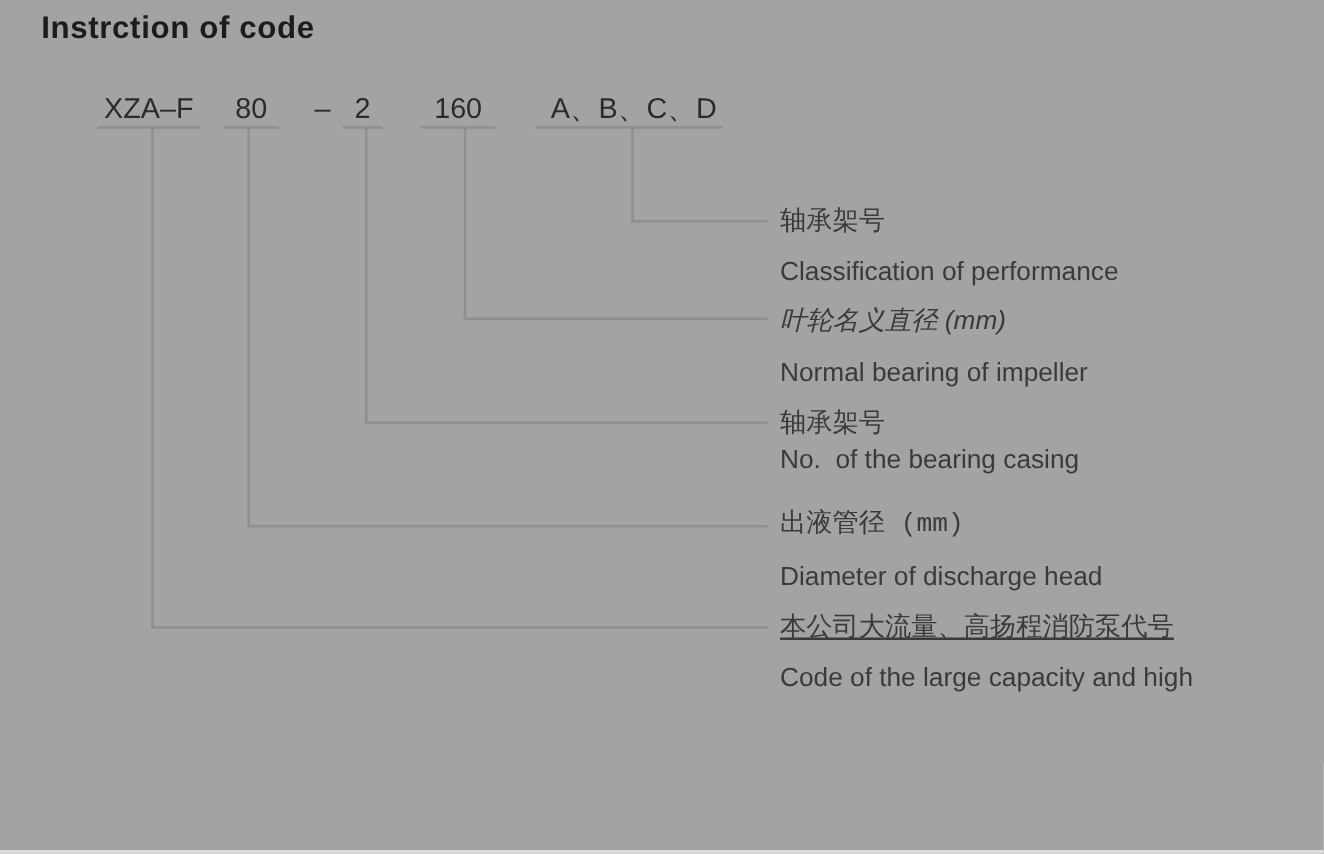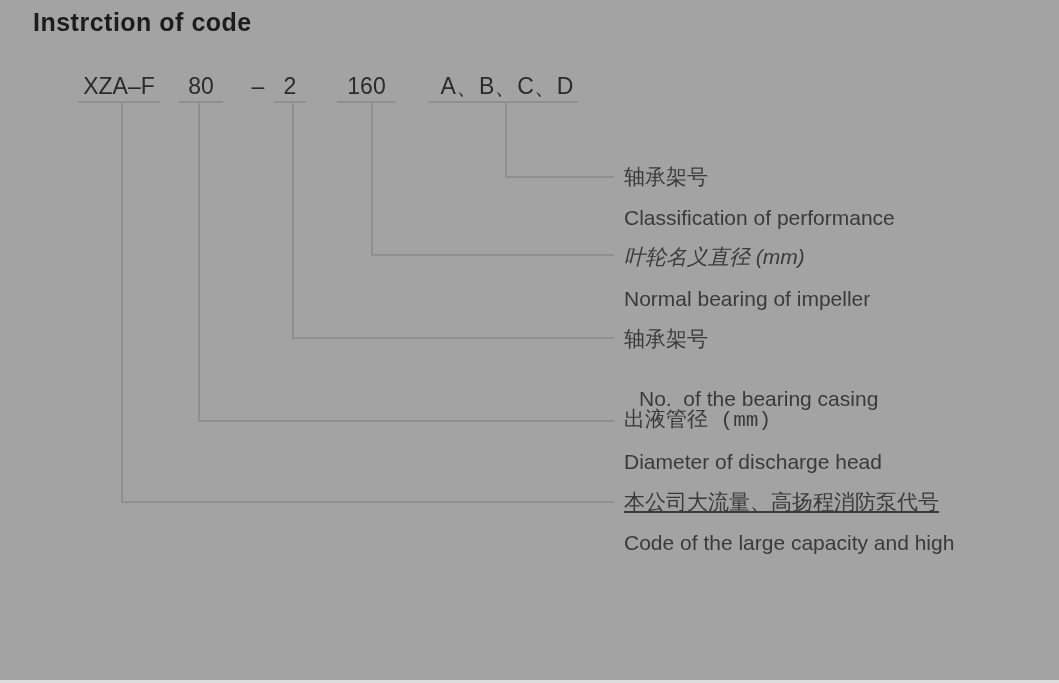--- a/index.html
+++ b/index.html
@@ -51,21 +51,21 @@
   
   .lbl{
     position:absolute;left:624px;height:28px;line-height:28px;
     font-size:21px;color:#3a3a3a;white-space:pre;
   }
   .lz1{top:163px;}
   .le1{top:204px;}
   .lz2{top:243px;font-style:italic;}
   .le2{top:285px;}
   .lz3{top:325px;}
-  .le3{top:385px;margin-left:15px;}
+  .le3{top:354px;}
   .lz4{top:407px;font-family:Liberation Mono, monospace;}
   .le4{top:448px;}
   .lz5{top:488px;text-decoration:underline;}
   .le5{top:529px;}
   .le5b{top:569px;}
   .bottom-strip{
     position:absolute;left:0;bottom:0;width:1059px;height:3px;
     background:#dddddd;
   }
 </style>

